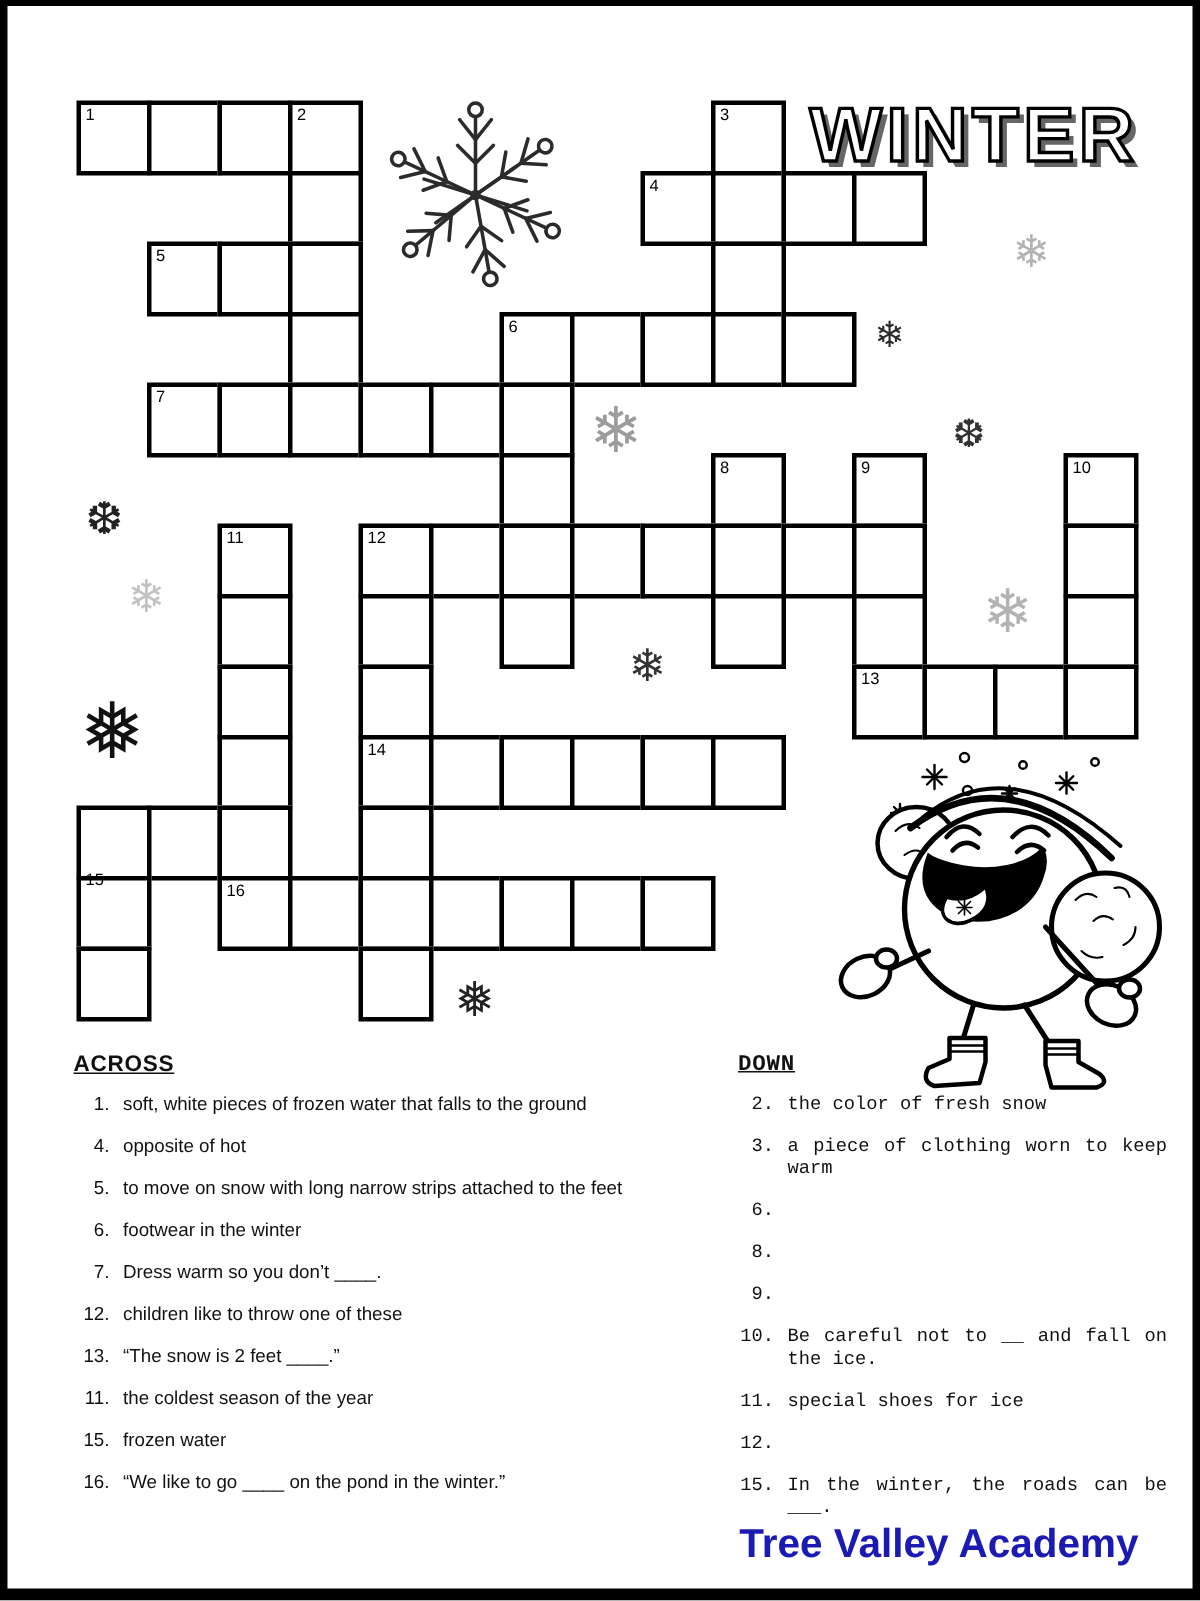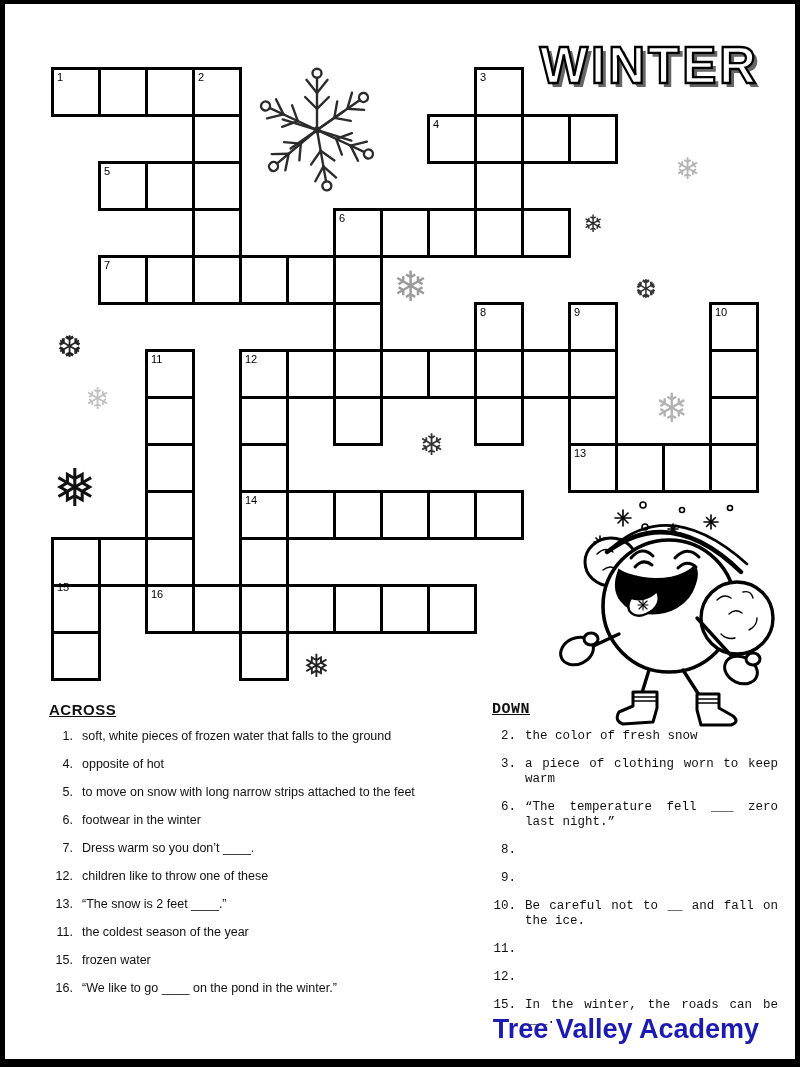--- a/index.html
+++ b/index.html
@@ -8,21 +8,21 @@
     border-top:4px solid #000;border-left:5px solid #000;border-right:5px solid #000;border-bottom:8px solid #000;
     box-sizing:border-box;overflow:hidden;
     font-family:"Liberation Sans", sans-serif;color:#111;
   }
   
   .cell{position:absolute;width:50px;height:50px;box-sizing:border-box;border:3px solid #000;background:#fff;}
   .cellnum{position:absolute;font-size:11px;font-weight:500;color:#000;line-height:1;
     font-family:"Liberation Sans", sans-serif;}
   
   #title{
-    position:absolute;top:32px;right:36px;
+    position:absolute;top:56px;right:36px;
     font-size:51px;font-weight:900;letter-spacing:3px;
     color:#fff;-webkit-text-stroke:2.3px #000;
     text-shadow:4px 4px 0 #666;
     font-family:"Liberation Sans", sans-serif;
   }
   
   .clue-col{position:absolute;}
   #across-col{left:44px;top:697px;width:400px;}
   #down-col{left:487px;top:697px;width:286px;font-family:Liberation Mono, monospace;}
   .clue-header{font-size:15px;font-weight:bold;text-decoration:underline;letter-spacing:.5px;margin-bottom:11px;}
@@ -297,34 +297,34 @@
         <div class="clue">
           <span class="num">2.</span>
           <span class="txt">the color of fresh snow</span>
         </div>
         <div class="clue">
           <span class="num">3.</span>
           <span class="txt">a piece of clothing worn to keep warm</span>
         </div>
         <div class="clue">
           <span class="num">6.</span>
-          <span class="txt">“The temperature fell ___ zero last night.”</span>
         </div>
         <div class="clue">
           <span class="num">8.</span>
         </div>
         <div class="clue">
           <span class="num">9.</span>
         </div>
         <div class="clue">
           <span class="num">10.</span>
           <span class="txt">Be careful not to __ and fall on the ice.</span>
         </div>
         <div class="clue">
           <span class="num">11.</span>
+          <span class="txt">special shoes for ice</span>
         </div>
         <div class="clue">
           <span class="num">12.</span>
         </div>
         <div class="clue">
           <span class="num">15.</span>
           <span class="txt">In the winter, the roads can be ___.</span>
         </div>
       </div>
   </div>

